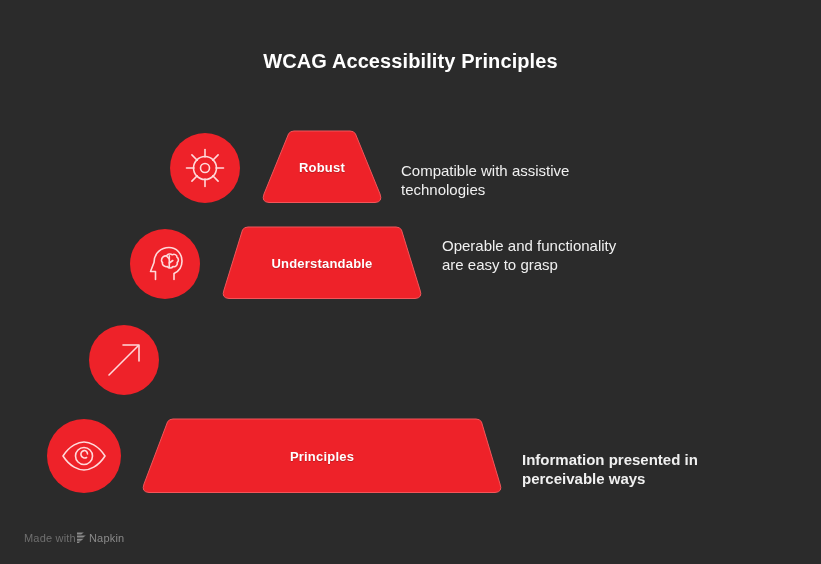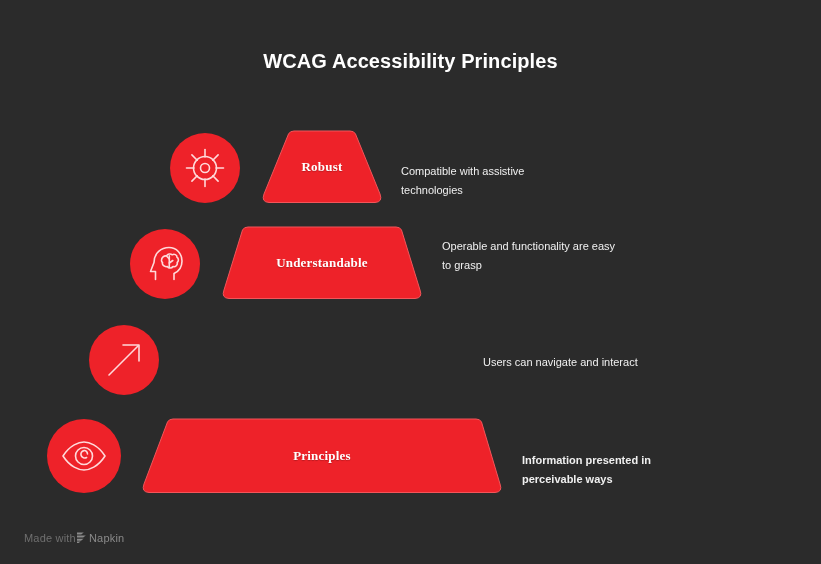--- a/index.html
+++ b/index.html
@@ -56,21 +56,20 @@
     stroke: #ffd9da;
     stroke-width: 1.6;
     fill: none;
     stroke-linecap: round;
     stroke-linejoin: round;
   }
 
   
   .tier {
     position: absolute;
-    font-family: Liberation Serif, serif;
   }
   .tier svg {
     display: block;
     position: absolute;
     top: 0;
     left: 0;
   }
   .tier-path {
     fill: #ee2229;
     stroke: #f2555a;
@@ -89,21 +88,21 @@
     font-size: 13px;
     font-weight: bold;
     letter-spacing: 0.2px;
     text-shadow: 0 1px 1px rgba(0,0,0,0.22);
   }
 
   
   .desc {
     position: absolute;
     color: #f0f0f0;
-    font-size: 11px;
+    font-size: 15px;
     line-height: 18.5px;
     font-weight: normal;
   }
 
   
   .watermark {
     position: absolute;
     left: 24px;
     bottom: 20px;
     display: flex;
@@ -184,21 +183,20 @@
   <div class="icon-badge" style="left:89px; top:325px; width:70px; height:70px;">
     <span>
       <svg width="44" height="44" viewBox="0 0 44 44">
         <line x1="7" y1="37" x2="36" y2="8"></line>
         <polyline points="21,7 37,7 37,23"></polyline>
       </svg>
     </span>
   </div>
 
 
-  <div class="desc" style="left:483px; top:353px; width:175px;">Users can navigate and interact</div>
 
   <div class="icon-badge" style="left:47px; top:419px; width:74px; height:74px;">
     <span>
       <svg width="50" height="50" viewBox="0 0 50 50">
         <path d="M 4 25 C 11 14 20 11 25 11 C 30 11 39 14 46 25
                  C 39 36 30 39 25 39 C 20 39 11 36 4 25 Z"></path>
         <circle cx="25" cy="25" r="8.5"></circle>
         <path d="M 28.5 23 C 28.5 20.8 26.8 19.3 25 19.6
                  C 22.6 20 21.3 22.4 22.2 24.6
                  C 23 26.6 25.6 27.6 27.6 26.5"></path>

